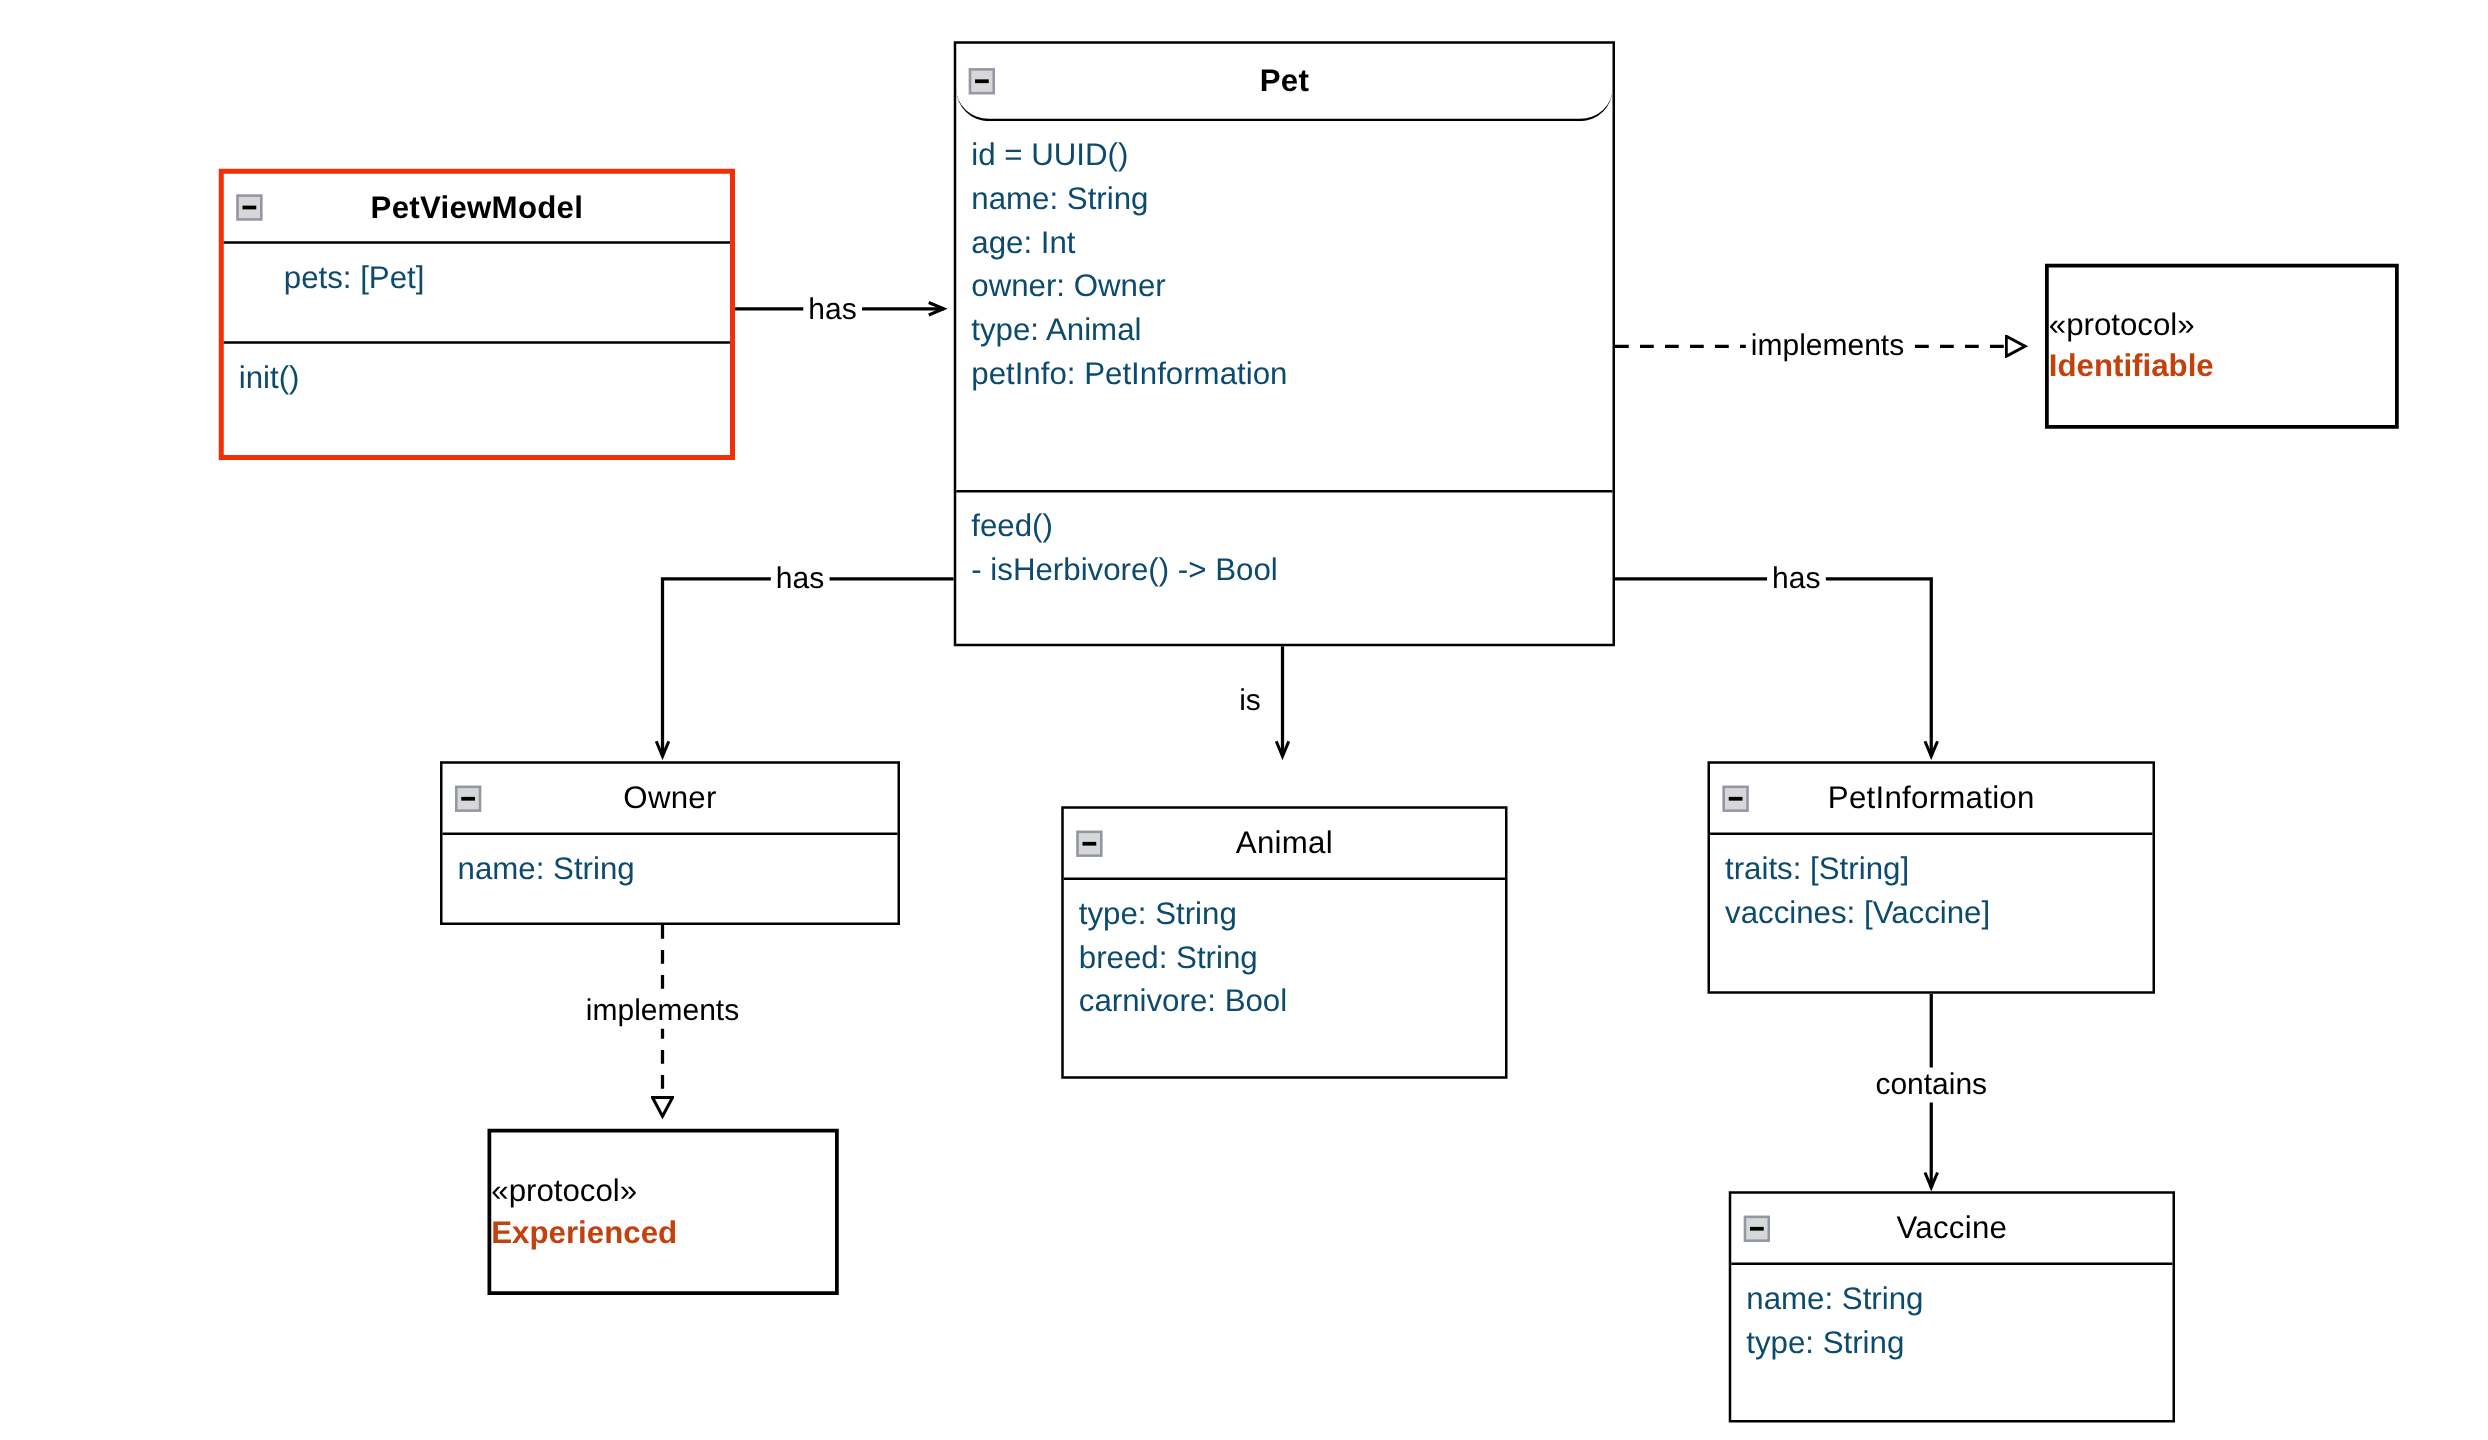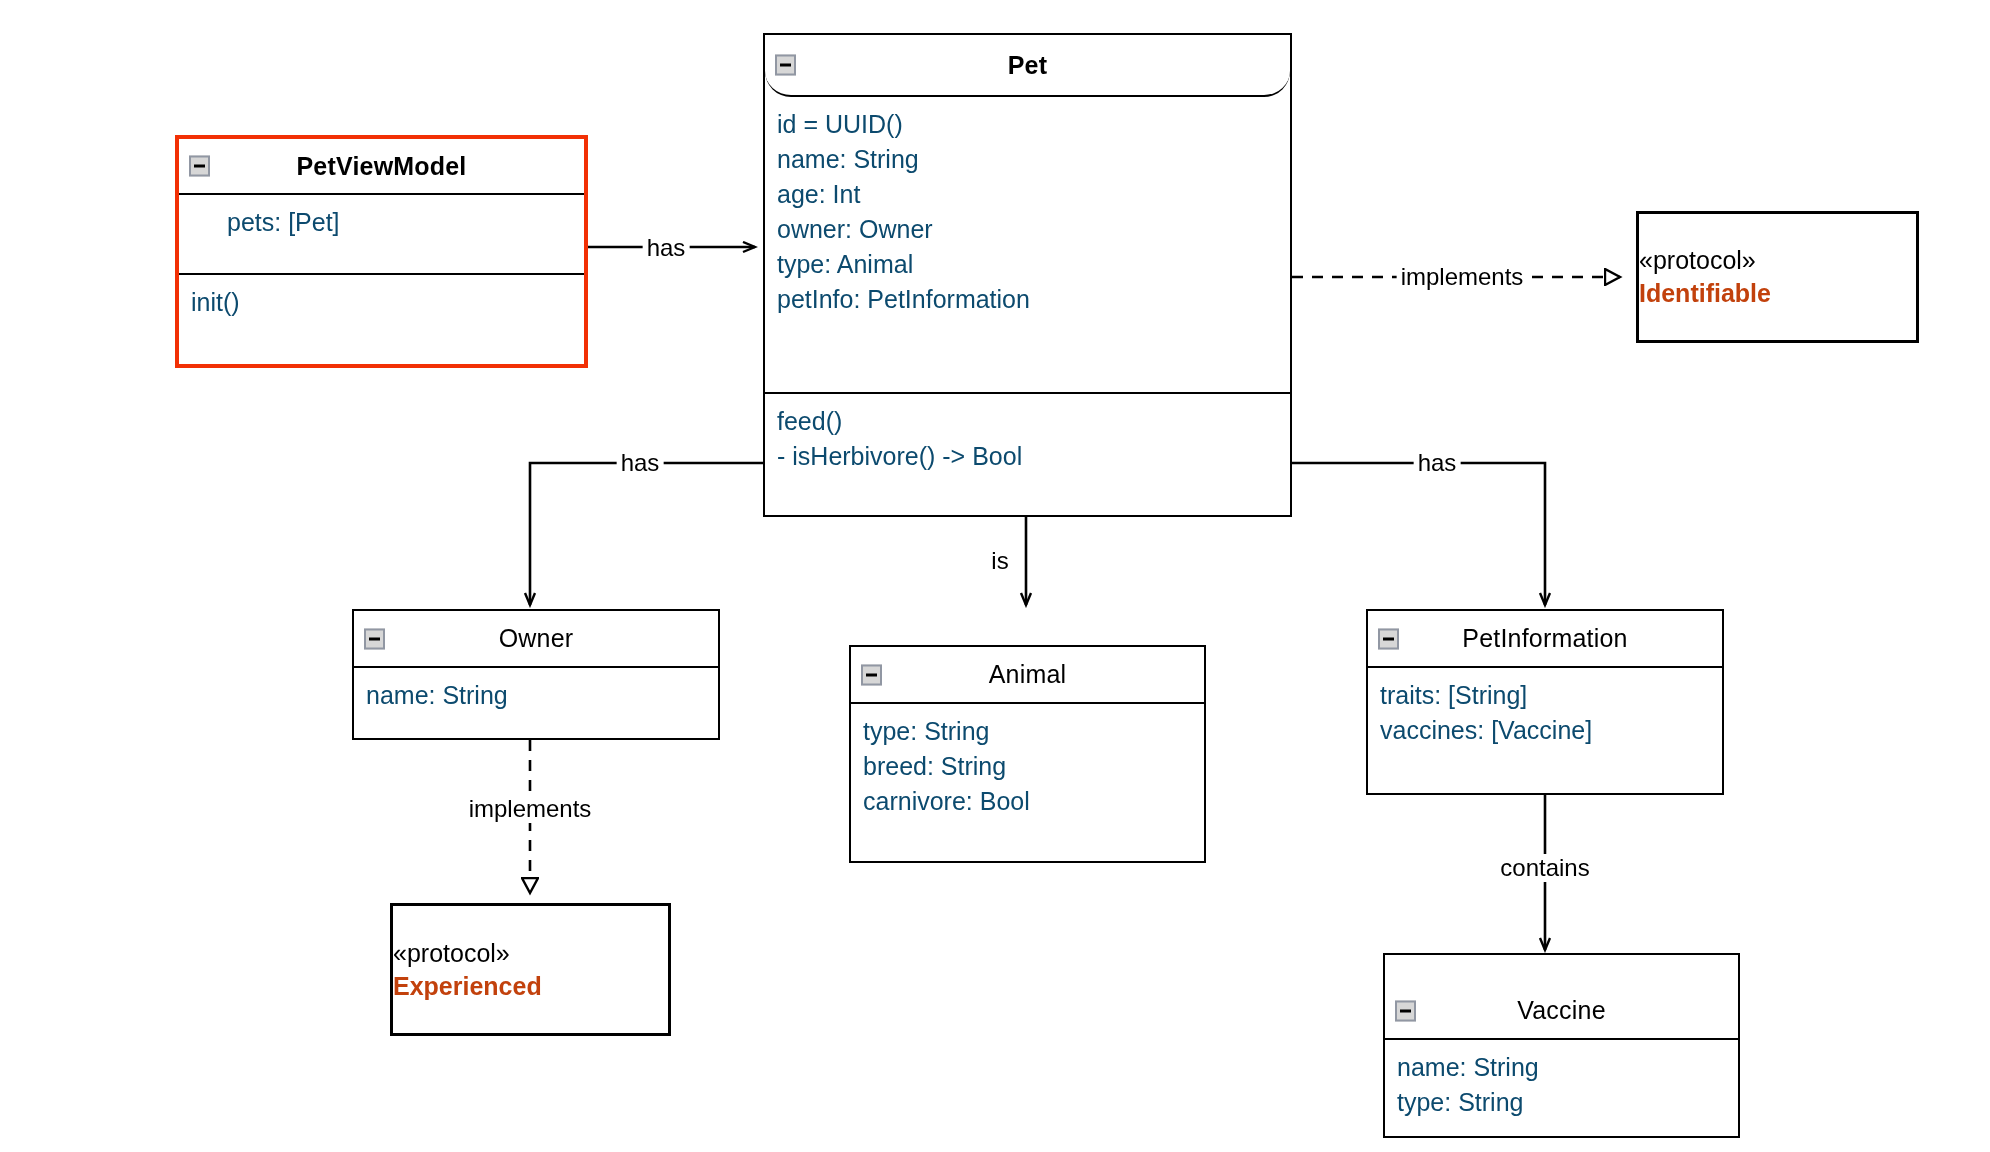--- a/index.html
+++ b/index.html
@@ -242,21 +242,21 @@
       <div class="uml-attr">vaccines: [Vaccine]</div>
     </div>
   </div>
 
   <div class="proto-box" style="left:390px; top:903px; width:281px; height:133px;">
     <div class="proto-stereotype">«protocol»</div>
     <div class="proto-name">Experienced</div>
   </div>
 
   <div class="uml-box" style="left:1383px; top:953px; width:357px; height:185px;">
-    <div class="uml-header" style="height:57px;margin-top:28px;">
+    <div class="uml-header" style="height:57px;">
       <span class="collapse-icon">
           <i></i>
         </span>
       <span class="uml-title">Vaccine</span>
     </div>
     <div class="uml-section" style="height:124px;">
       <div class="uml-attr">name: String</div>
       <div class="uml-attr">type: String</div>
     </div>
   </div>

